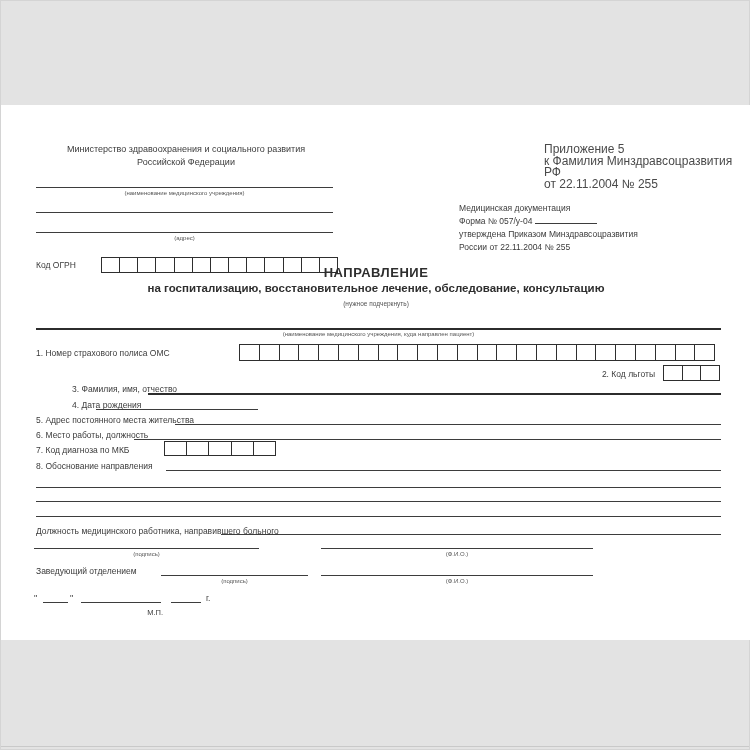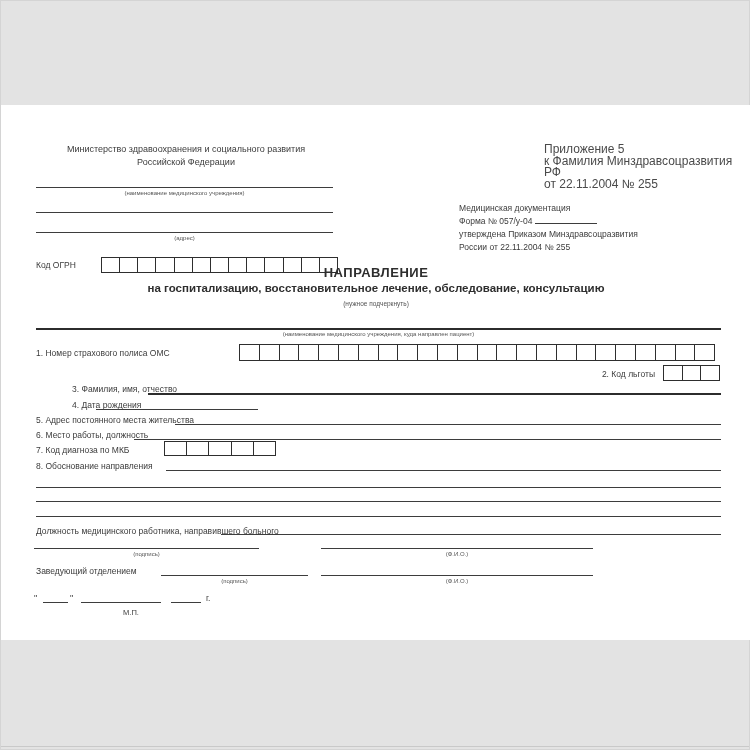--- a/index.html
+++ b/index.html
@@ -31,21 +31,21 @@
   .title-note { font-size:6.5px; text-align:center; color:#555; }
   .cellgrid { display:flex; box-sizing:border-box; }
   .cellgrid .cell {
     flex:1; background:#fff;
     border:1px solid #2e2e2e; border-left:none;
     box-sizing:border-box;
   }
   .cellgrid .cell:first-child { border-left:1px solid #2e2e2e; }
   .right { text-align:right; }
   .quote { font-size:9px; color:#3b3b3b; }
-  .mp { font-size:7.5px; text-align:center; color:#3b3b3b; }
+  .mp { font-size:7.5px; text-align:right; color:#3b3b3b; }
 </style>
 </head>
 <body>
 
 <div class="canvas">
   <div class="page">
 
     <div class="abs ministry" style="left:35px; top:38px; width:300px;">
       <div>Министерство здравоохранения и социального развития</div>
       <div>Российской Федерации</div>

